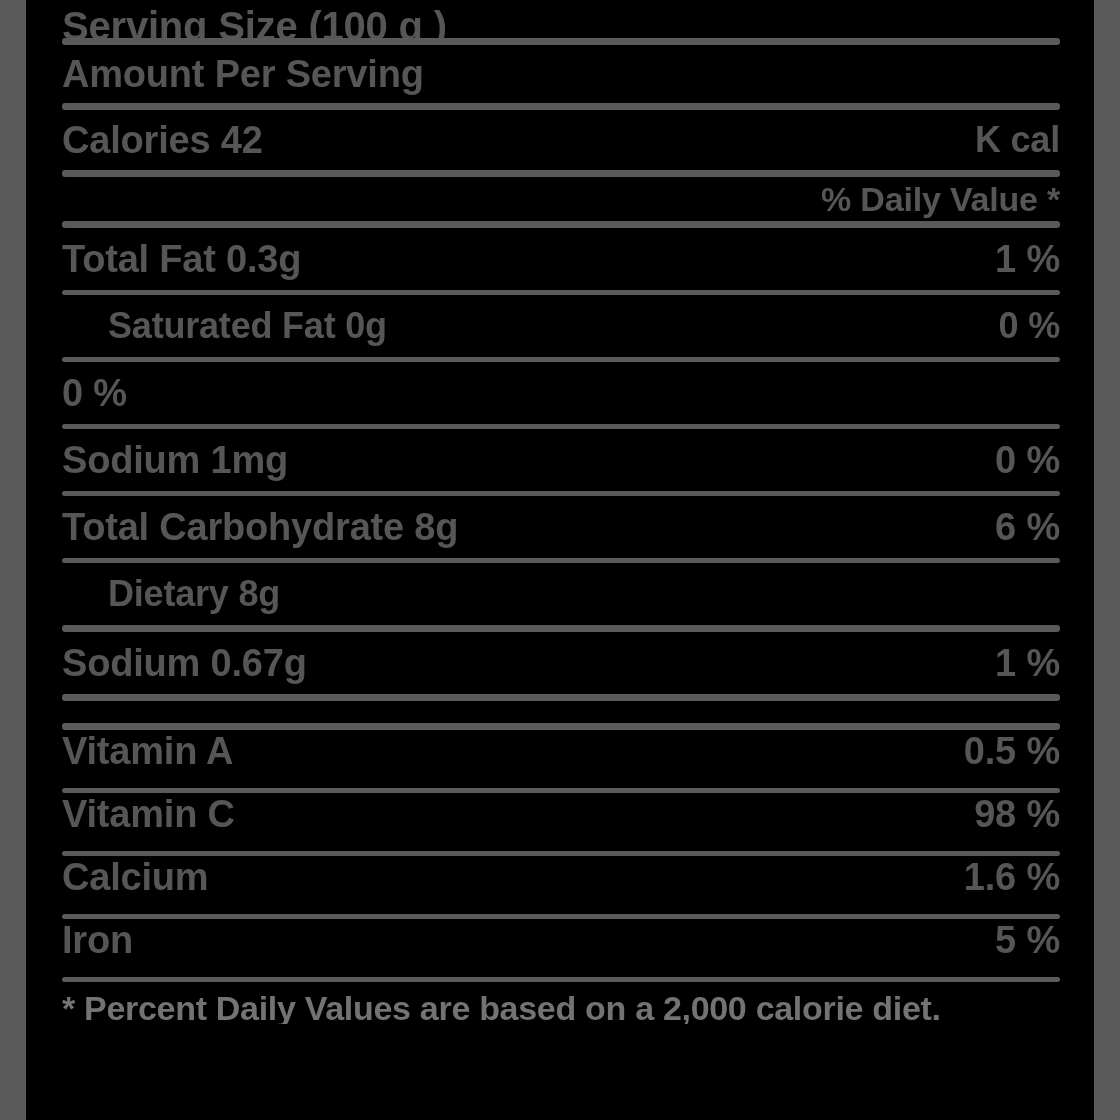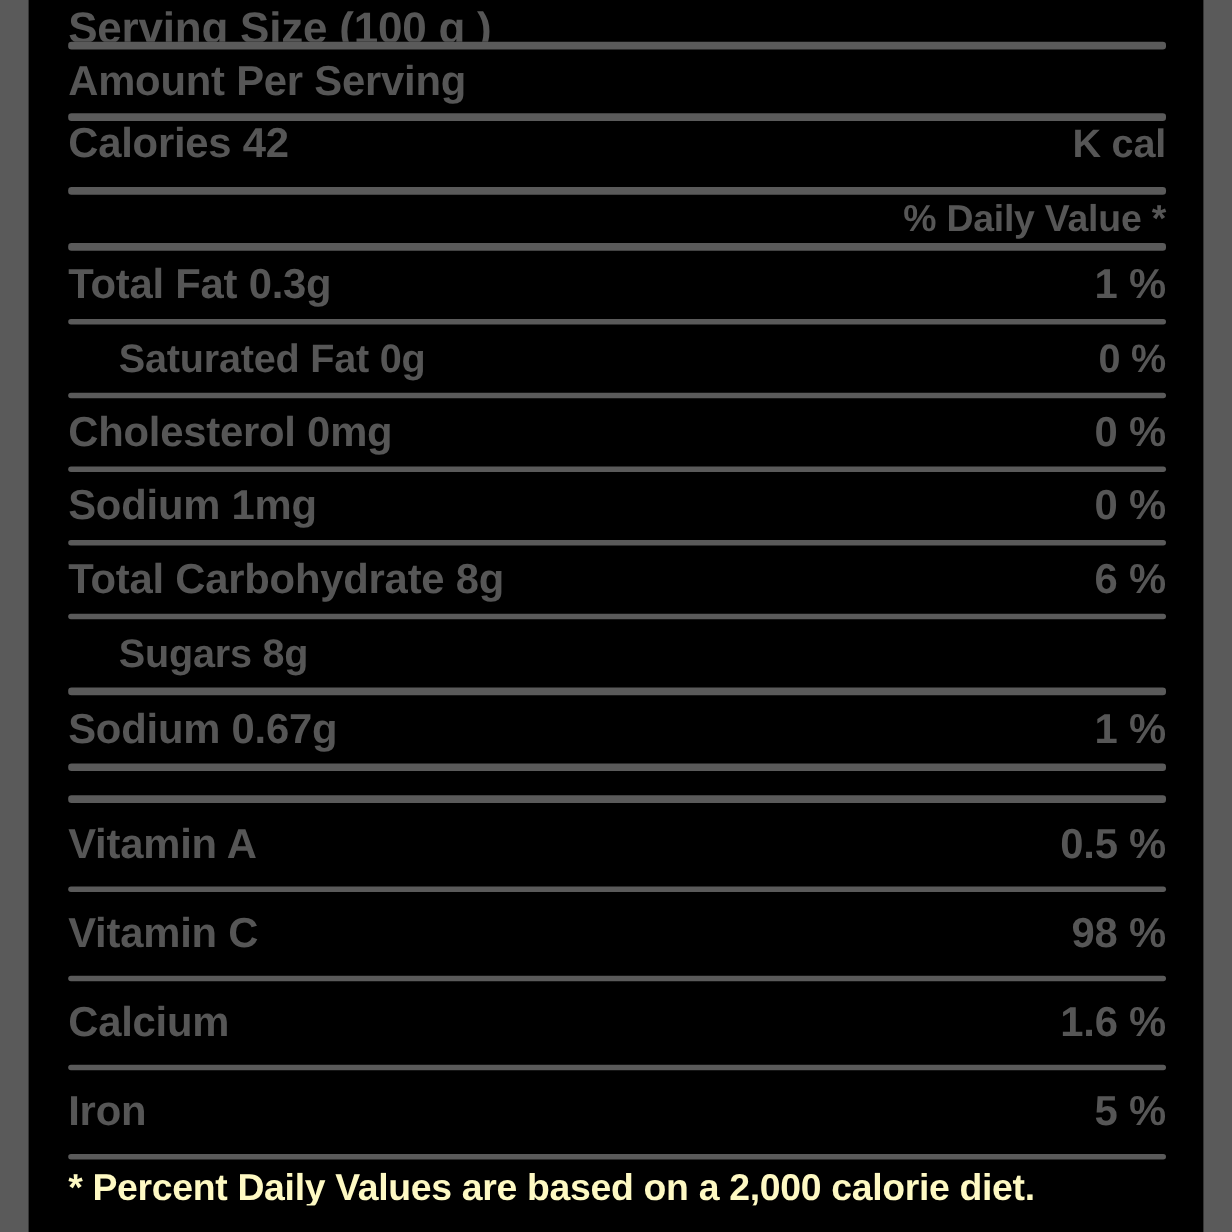--- a/index.html
+++ b/index.html
@@ -88,21 +88,21 @@
     align-items: center;
   }
   .row.amount .label {
     font-size: 38px;
     font-weight: bold;
     text-align: right;
   }
 
   .row.calories {
     height: 60px;
-    align-items: flex-start;
+    align-items: center;
   }
   .row.calories .label { font-size: 38px; font-weight: bold; }
   .row.calories .value { font-size: 36px; font-weight: bold; margin-left: 40px; }
 
   .row.dv-header {
     height: 44px;
     align-items: center;
     justify-content: flex-end;
   }
   .row.dv-header .value { font-size: 34px; font-weight: bold; }
@@ -122,29 +122,28 @@
     font-weight: bold;
     padding-left: 46px;
   }
   .row.nutrient.sub .value {
     font-size: 36px;
     font-weight: bold;
   }
 
   
   .row.vitamin {
-    height: 76px;
-    align-items: center;
+    height: 58px;
   }
   .row.vitamin .label { font-size: 38px; font-weight: bold; }
   .row.vitamin .value { font-size: 38px; font-weight: bold; }
 
   
   .footnote {
-    color: #fef9c3;
+    color: #737373;
     font-size: 34px;
     font-weight: bold;
     line-height: 36px;
     letter-spacing: -0.3px;
     overflow: hidden;
     height: 34px;
     padding-top: 8px;
   }
 </style>
 </head>
@@ -188,40 +187,39 @@
     </div>
     <div class="rule thin"></div>
 
     <div class="row nutrient sub">
       <span class="label">Saturated Fat 0g</span>
       <span class="value">0 %</span>
     </div>
     <div class="rule thin"></div>
 
     <div class="row nutrient">
-      <span class="label">Cholesterol 0mg</span>
       <span class="value">0 %</span>
     </div>
     <div class="rule thin"></div>
 
     <div class="row nutrient">
       <span class="label">Sodium 1mg</span>
       <span class="value">0 %</span>
     </div>
     <div class="rule thin"></div>
 
     <div class="row nutrient">
       <span class="label">Total Carbohydrate 8g</span>
       <span class="value">6 %</span>
     </div>
     <div class="rule thin"></div>
 
 
     <div class="row nutrient sub">
-      <span class="label">Sugars 8g</span>
+      <span class="label">Dietary 8g</span>
       <span class="value"></span>
     </div>
     <div class="rule thick"></div>
 
     <div class="row nutrient">
       <span class="label">Sodium 0.67g</span>
       <span class="value">1 %</span>
     </div>
     <div class="rule thick"></div>
 

